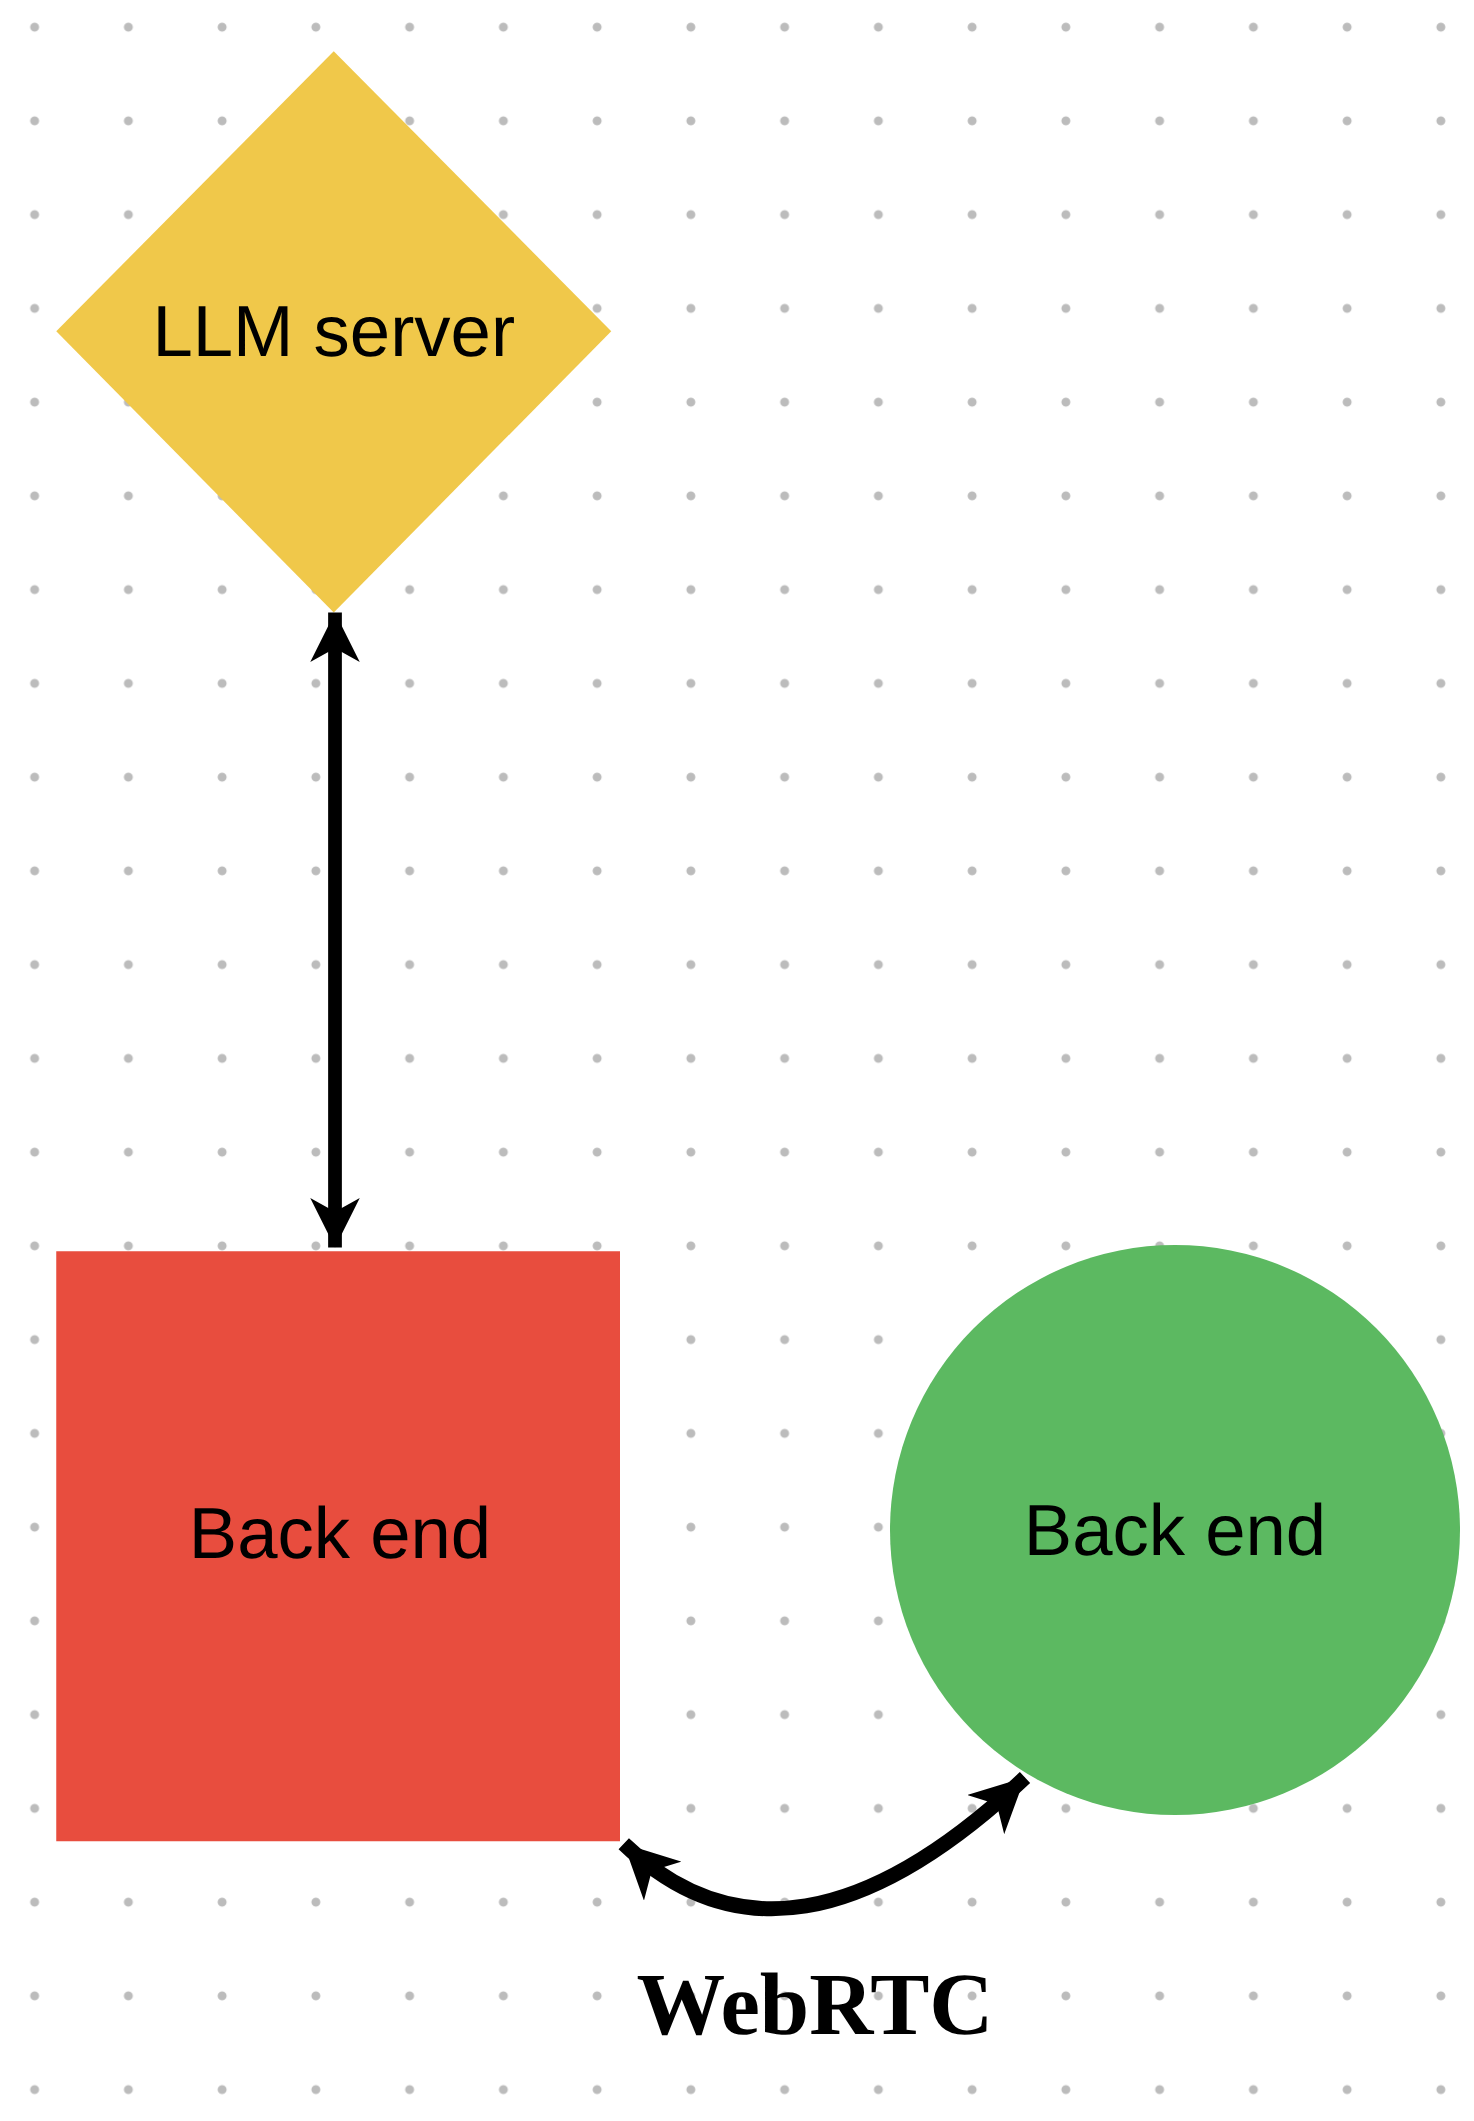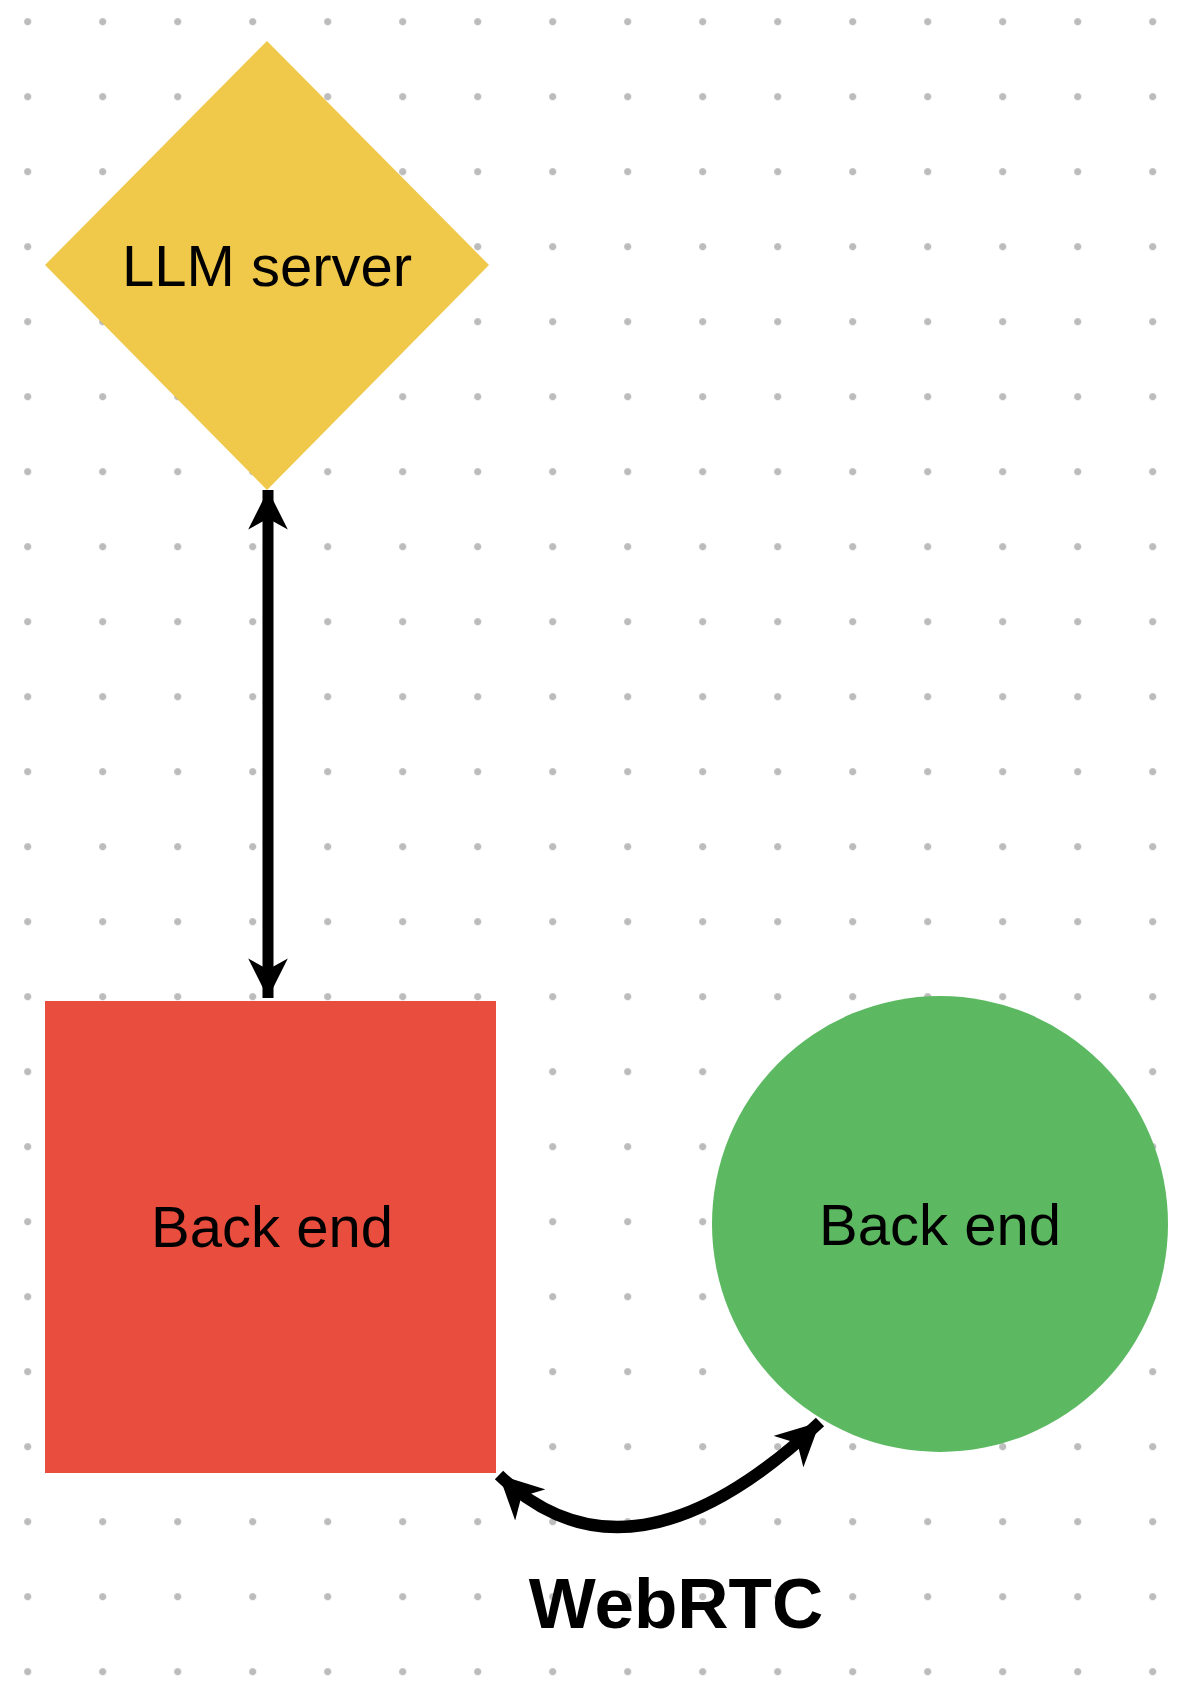--- a/index.html
+++ b/index.html
@@ -40,21 +40,21 @@
     font-weight: 400;
   }
   .edge-label {
     font-size: 71px;
     font-weight: 700;
   }
   #llm-label   { left: 267px;  top: 266px;  }
   #backend-label { left: 272px; top: 1227px; }
   #frontend-label { left: 940px; top: 1225px; }
   #api-label   { left: 164px;  top: 782px;  }
-  #webrtc-label { left: 676px; top: 1604px; }
+  #webrtc-label { left: 652px; top: 1604px; font-family: Liberation Serif, serif; }
 </style>
 </head>
 <body>
 
 <div class="canvas">
 
   <svg class="layer" viewBox="0 0 1179 1697">
     <defs>
       <marker id="arrowhead" viewBox="0 0 10 10" refX="10" refY="5" markerWidth="3.6" markerHeight="3.6" orient="auto-start-reverse" markerUnits="strokeWidth">
         <path d="M 0 0 L 10 5 L 0 10 L 2.8 5 Z" fill="#000000"></path>

